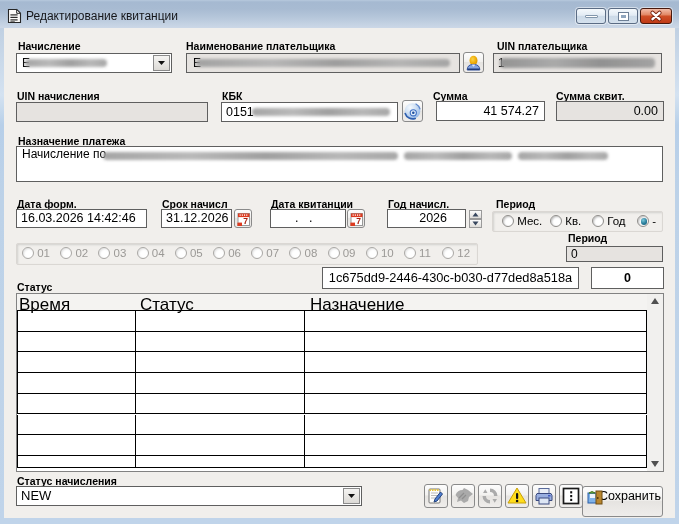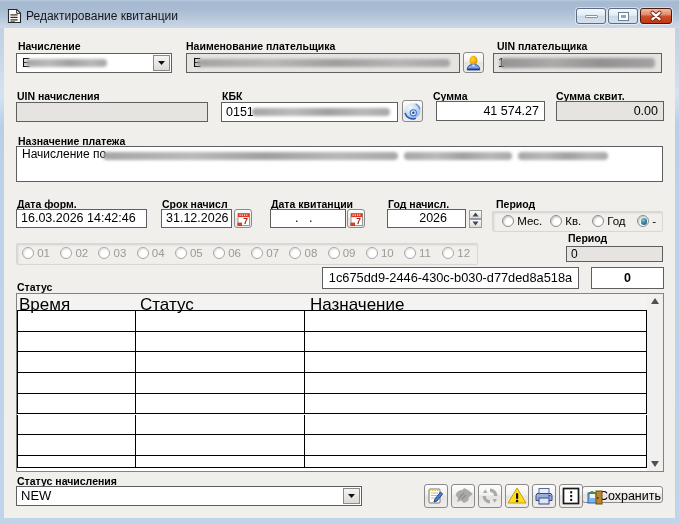--- a/index.html
+++ b/index.html
@@ -259,21 +259,21 @@
         <rect x="14" y="9" width="2.5" height="1.5" fill="#3f57c0"></rect>
       </svg></div>
     <div class="btn3" style="left:559px;top:484px;width:24px;height:24px;text-align:center;padding-top:1px"><svg width="20" height="20" viewBox="0 0 20 20">
         <rect x="2.5" y="2.5" width="15" height="15" fill="#fff" stroke="#1a1a1a" stroke-width="1.7"></rect>
         <rect x="9.2" y="5.2" width="2" height="2.2" fill="#111"></rect>
         <rect x="9.2" y="9" width="2" height="2.2" fill="#111"></rect>
         <rect x="9.2" y="12.8" width="2" height="2.2" fill="#111"></rect>
       </svg></div>
   </div>
 
-<div class="btn3" style="left:582px;top:486px;width:81px;height:17px;font-size:12.5px;line-height:18px;text-align:right;padding-right:1px">Сохранить
+<div class="btn3" style="left:582px;top:486px;width:81px;height:31px;font-size:12.5px;line-height:18px;text-align:right;padding-right:1px">Сохранить
  <svg class="abs" style="left:4px;top:2px" width="16" height="16" viewBox="0 0 16 16">
   <rect x="1" y="4" width="9" height="10" fill="#7fb2e8" stroke="#2b5fa8" stroke-width="1"></rect>
   <rect x="3" y="5" width="5" height="4" fill="#eef4fb"></rect>
   <path d="M2 4 q3 -3 6 0 z" fill="#8fc460" stroke="#3f7a1e" stroke-width="1"></path>
   <rect x="9" y="2" width="6" height="13" fill="#b8862e" stroke="#6e4c12" stroke-width="1"></rect>
   <rect x="10" y="8" width="1.5" height="2" fill="#5d3f0e"></rect>
  </svg>
 </div>
 
 </body></html>

